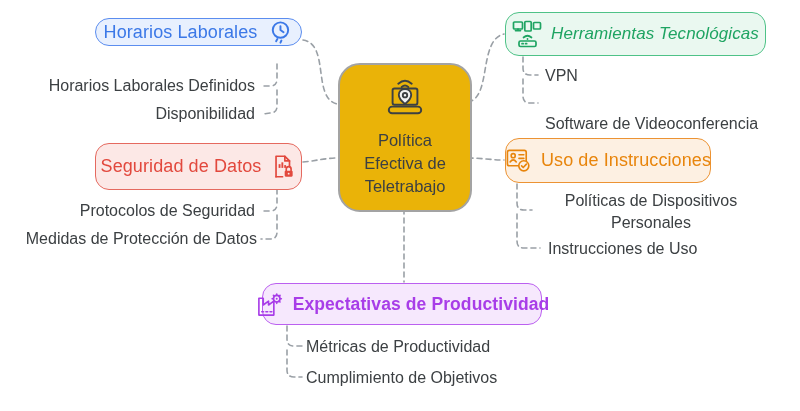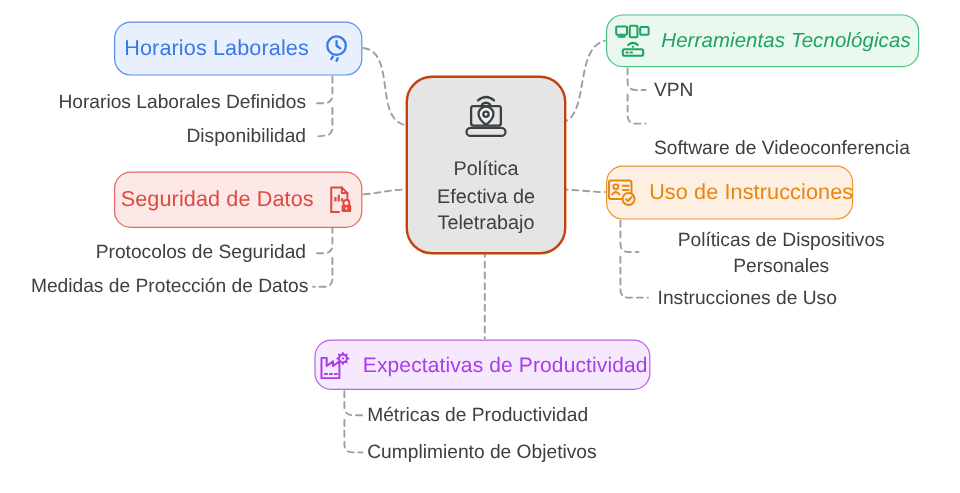--- a/index.html
+++ b/index.html
@@ -7,28 +7,28 @@
     position:relative;width:800px;height:411px;background:#fff;overflow:hidden;
     font-family:"Liberation Sans","DejaVu Sans",sans-serif;color:#3C4043;
   }
   svg.connectors{position:absolute;left:0;top:0;pointer-events:none;}
   .node{
     position:absolute;display:flex;align-items:center;justify-content:center;gap:9px;
     border-radius:14px;border:1.6px solid;box-sizing:border-box;
     font-size:18px;font-weight:500;letter-spacing:.1px;white-space:nowrap;
   }
   .node .ic{display:flex;align-items:center;justify-content:center;flex:0 0 auto;}
-  .node-blue{left:95px;top:18px;width:207px;height:45px;background:#E8F0FE;border-color:#5B8DEF;color:#3B78E7;}
+  .node-blue{left:95px;top:18px;width:207px;height:28px;background:#E8F0FE;border-color:#5B8DEF;color:#3B78E7;}
   .node-red{left:95px;top:143px;width:207px;height:47px;background:#FCE8E6;border-color:#E5695F;color:#E2483D;}
   .node-green{left:505px;top:12px;width:261px;height:44px;background:#EAF8F0;border-color:#4EC287;color:#1EA462;font-size:17px;font-style:italic;}
   .node-orange{left:505px;top:138px;width:206px;height:45px;background:#FDF0E2;border-color:#EC9333;color:#E8850C;}
-  .node-purple{left:262px;top:283px;width:280px;height:42px;background:#F6E8FD;border-color:#BB60F0;color:#A83DE8;font-size:17.5px;}
+  .node-purple{left:262px;top:283px;width:280px;height:42px;background:#F6E8FD;border-color:#BB60F0;color:#A83DE8;font-size:17.5px;font-weight:bold;}
   .center-node{
     position:absolute;left:338px;top:63px;width:130px;height:145px;
-    background:#e5e5e5;border:2px solid #c2410c;border-radius:22px;
+    background:#eab308;border:2px solid #a3a3a3;border-radius:22px;
     display:flex;flex-direction:column;align-items:center;justify-content:center;gap:6px;
   }
   .center-label{font-size:16.5px;line-height:1.38;text-align:center;color:#3C4043;width:112px;}
   .sub{position:absolute;font-size:16px;color:#3C4043;white-space:nowrap;line-height:20px;}
   .sub.ra{text-align:right;}
   .sub.wrap{white-space:normal;text-align:center;}
 </style>
 </head>
 <body>
 

